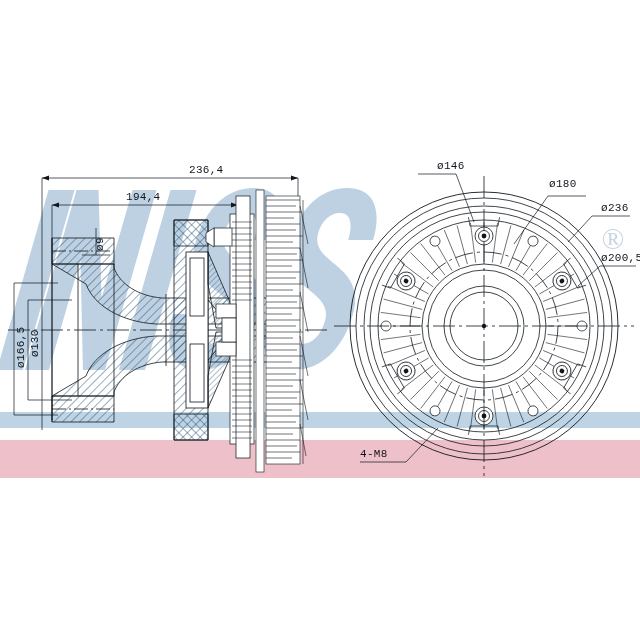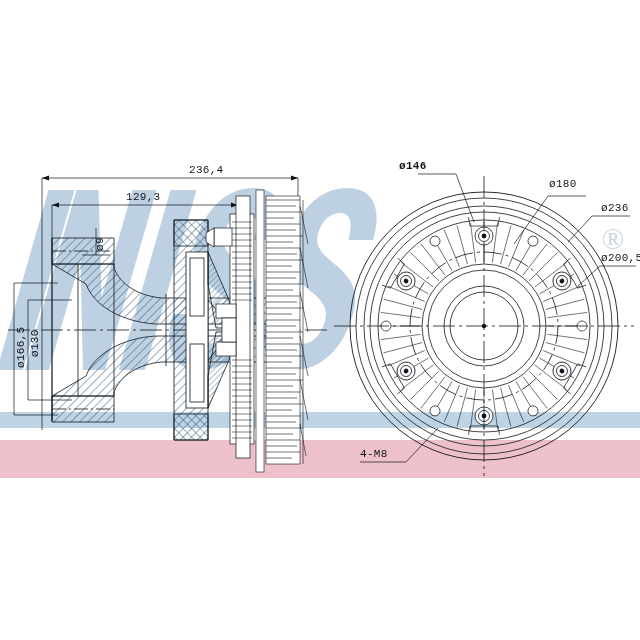--- a/index.html
+++ b/index.html
@@ -490,24 +490,24 @@
         <line x1="600" y1="266" x2="578" y2="286"></line>
 
         <line x1="360" y1="462" x2="406" y2="462"></line>
         <line x1="406" y1="462" x2="438" y2="428"></line>
       </g>
 
     </g>
   </svg>
 
   <div class="lbl" style="left:160px;top:164px;margin-left:29px;">236,4</div>
-  <div class="lbl" style="left:126px;top:191px;">129,3</div>
+  <div class="lbl" style="left:126px;top:191px;">194,4</div>
   <div class="lbl vert" style="left:94px;top:251px;">ø9</div>
   <div class="lbl vert" style="left:15px;top:368px;">ø166,5</div>
   <div class="lbl vert" style="left:29px;top:357px;">ø130</div>
 
-  <div class="lbl" style="left:399px;top:160px;font-weight:bold;">ø146</div>
+  <div class="lbl" style="left:437px;top:160px;">ø146</div>
   <div class="lbl" style="left:549px;top:178px;">ø180</div>
   <div class="lbl" style="left:593px;top:202px;margin-left:8px;">ø236</div>
   <div class="lbl" style="left:601px;top:252px;">ø200,5</div>
   <div class="lbl" style="left:360px;top:448px;">4-M8</div>
 
 </div>
 
 </body></html>

